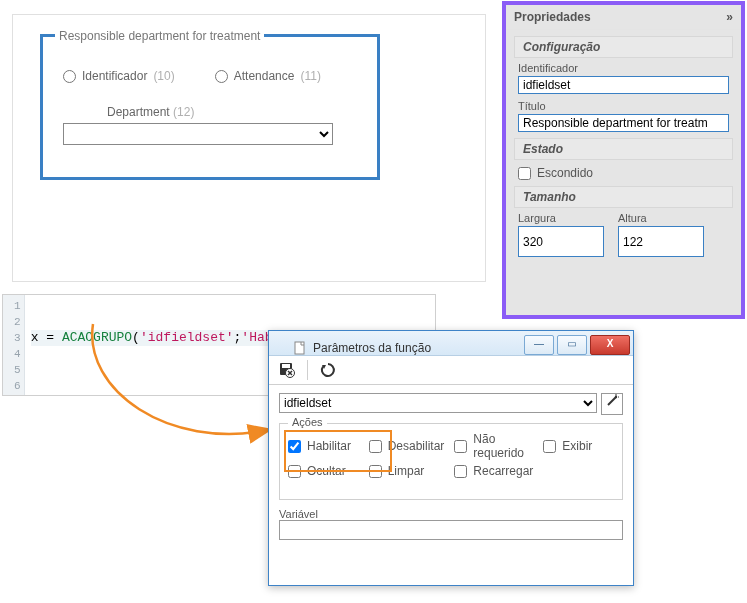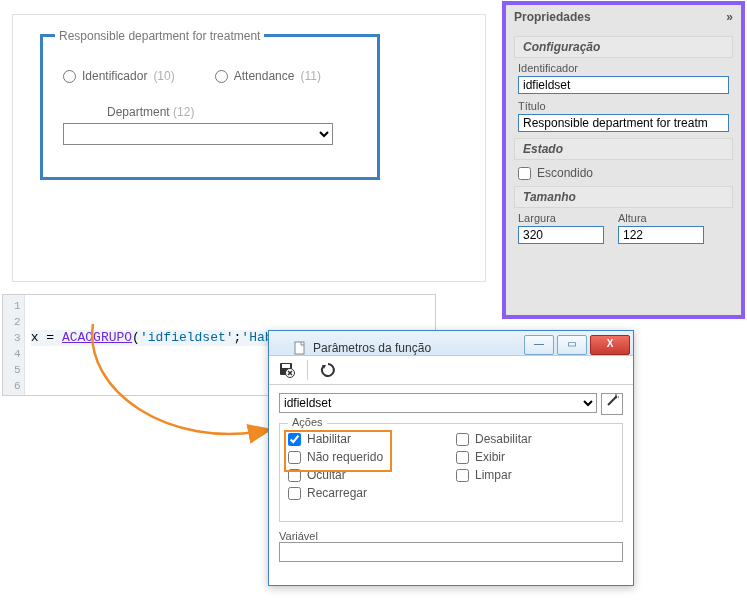--- a/index.html
+++ b/index.html
@@ -100,21 +100,21 @@
     height: 18px;
     padding: 1px 4px;
     font-size: 12px;
     box-sizing: border-box;
     margin-top: 2px;
   }
   .chk-row { margin: 6px 12px; display: flex; align-items: center; gap: 6px; color: #555; }
   .size-row { display: flex; gap: 14px; margin: 0 12px; align-items: flex-end; }
   .size-row .col { flex: 0 0 86px; }
   .size-row .col .lbl { font-size: 11px; color: #555; }
-  .size-row .col input { width: 100%; border: 1px solid #3a80c4; height: 18px; padding: 1px 4px; box-sizing: border-box; font-size: 12px; margin-top: 2px; }
+  .size-row .col input { width: 100%; border: 1px solid #3a80c4; height: 31px; padding: 1px 4px; box-sizing: border-box; font-size: 12px; margin-top: 2px; }
 
   
   .code-editor {
     position: absolute;
     left: 2px;
     top: 294px;
     width: 432px;
     height: 100px;
     border: 1px solid #cfcfcf;
     background: #fff;
@@ -127,22 +127,22 @@
     background: #eef2f5;
     border-right: 1px solid #dde3e8;
     text-align: right;
     color: #97a3ad;
     padding: 3px 3px 0 0;
     line-height: 16px;
     font-size: 11px;
   }
   .code-body { padding: 3px 6px; line-height: 16px; white-space: pre; overflow: hidden; }
   .code-line.sel { background: #eef4f7; }
-  .tk-fn { color: #6d28d9; text-decoration: underline; }
-  .tk-str { color: #0369a1; }
+  .tk-fn { color: #15803d; }
+  .tk-str { color: #be185d; }
 
   
   .arrow-wrap { position: absolute; left: 78px; top: 320px; }
 
   
   .dialog {
     position: absolute;
     left: 268px;
     top: 330px;
     width: 366px;
@@ -191,21 +191,21 @@
   .acoes-legend {
     position: absolute;
     top: -8px; left: 8px;
     background: #fff;
     padding: 0 4px;
     font-size: 11px;
     color: #555;
   }
   .acoes-grid {
     display: grid;
-    grid-template-columns: 1fr 1fr;
+    grid-template-columns: 1fr 1fr 1fr 1fr;
     row-gap: 4px;
     column-gap: 10px;
     font-size: 12px;
     color: #555;
   }
   .acoes-grid label { display: flex; align-items: center; gap: 6px; }
   .highlight-box {
     position: absolute;
     border: 2px solid #f08a24;
     left: 4px;

